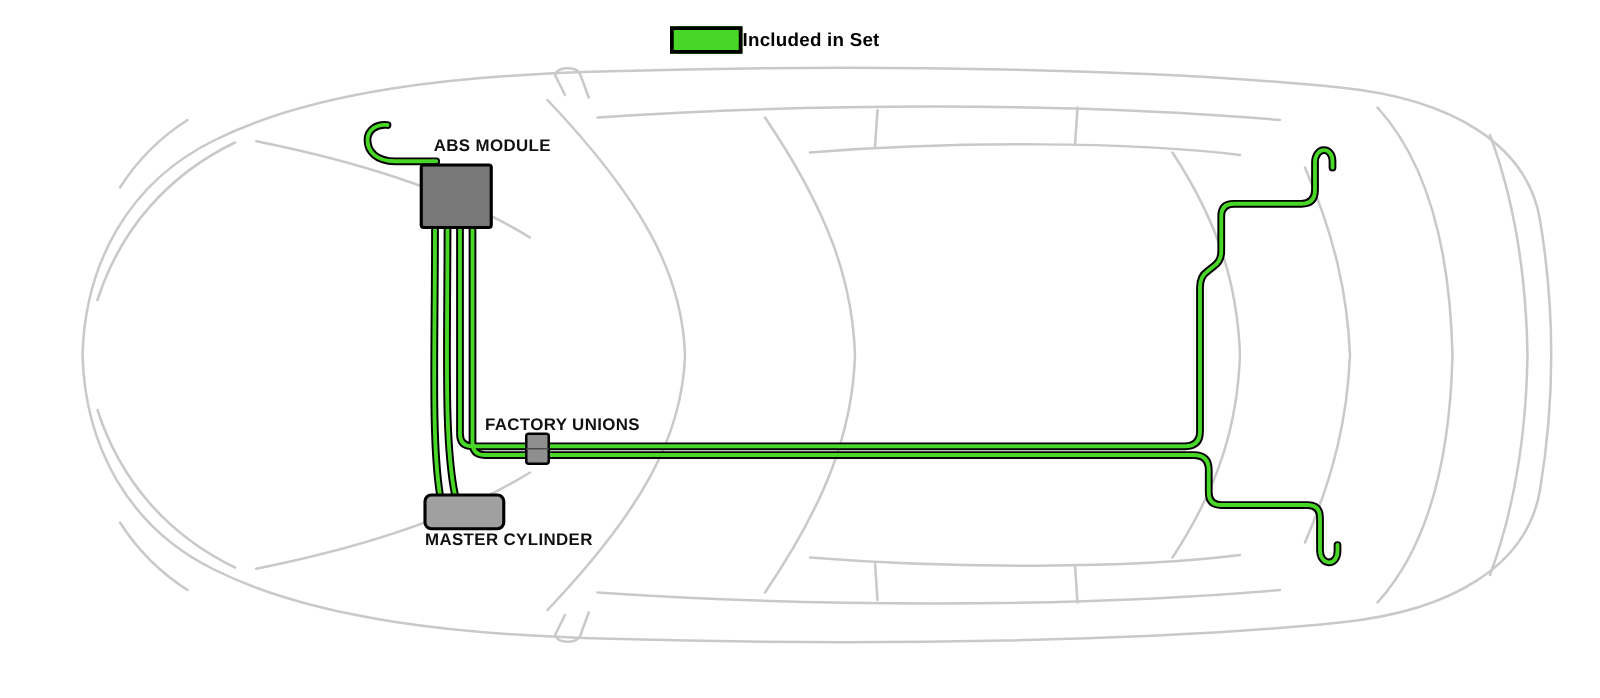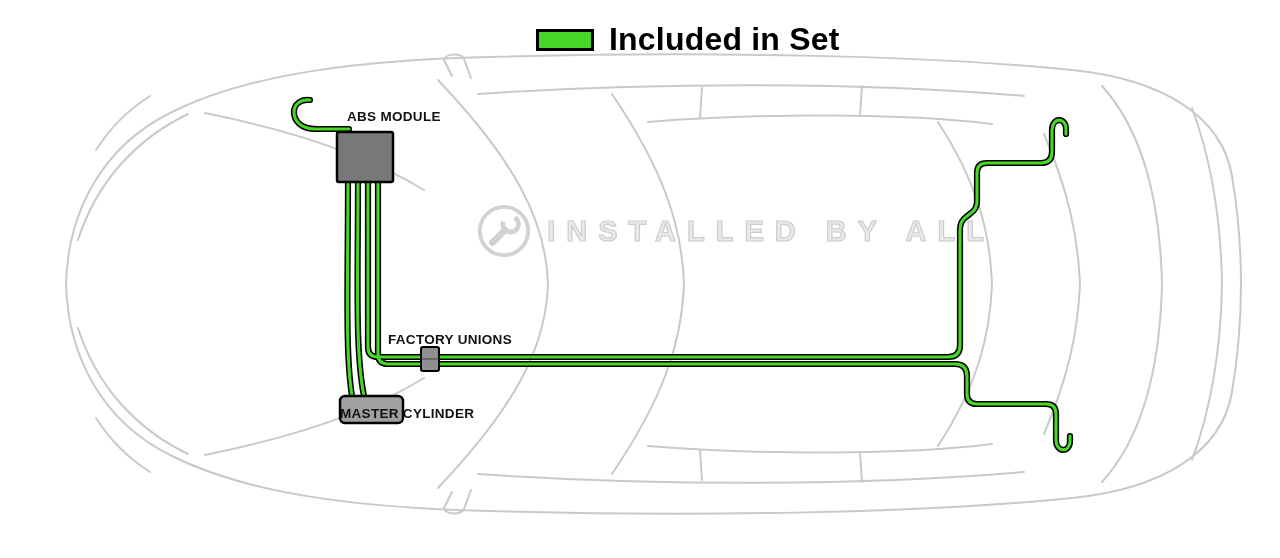--- a/index.html
+++ b/index.html
@@ -33,38 +33,37 @@
   .part-label {
     position: absolute;
     font-weight: 700;
     font-size: 13.5px;
     letter-spacing: 0.3px;
     color: var(--label-color, #111);
     white-space: nowrap;
   }
   .lbl-abs    { left: 347px; top: 109px; }
   .lbl-unions { left: 388px; top: 332px; }
-  .lbl-mc     { left: 340px; top: 406px; text-align: right; }
+  .lbl-mc     { left: 340px; top: 424px; text-align: right; }
 
   
   .legend {
     position: absolute;
     left: 536px; top: 21px;
     display: flex;
     align-items: center;
     z-index: 5;
   }
   .legend-swatch {
     width: 52px; height: 16px;
     background: var(--line-green, #48d627);
     border: 3px solid #000;
   }
   .legend-label {
-    margin-left: 15px;
-    font-size: 32px;
+    font-size: 15px;
     font-weight: 700;
     color: #000;
     letter-spacing: 0.2px;
   }
 
   
   .wm-brand {
     font-family: "DejaVu Sans", sans-serif;
     font-weight: 700;
     font-size: 110px;
@@ -128,28 +127,20 @@
 
       <path d="M 1102 86 C 1142 130 1160 200 1162 284 C 1160 368 1142 438 1102 482"></path>
       <path d="M 1192 108 C 1212 162 1221 222 1222 284 C 1221 346 1212 406 1192 460"></path>
 
       <path d="M 452 76 L 444 60 C 446 53 461 53 464 59 L 471 78"></path>
       <path d="M 452 492 L 444 508 C 446 515 461 515 464 509 L 471 490"></path>
     </g>
   </svg>
 
   <div class="watermark">
-    <div class="wm-row">
-      <svg width="58" height="58" viewBox="0 0 60 60">
-        <circle class="wrench-stroke" cx="30" cy="30" r="25" stroke-width="4"></circle>
-        <path class="wrench-stroke" d="M 18 42 L 31 29" stroke-width="7" stroke-linecap="round"></path>
-        <circle class="wrench-stroke" cx="37" cy="23" r="8" stroke-width="5" stroke-dasharray="34 14" transform="rotate(-45 37 23)"></circle>
-      </svg>
-      <div class="wm-tagline">INSTALLED BY ALL</div>
-    </div>
   </div>
 
   <svg class="lines-layer" width="1280" height="558" viewBox="0 0 1280 558">
     <defs>
       <path id="bl-hook" d="M 349 129 H 316 C 301 129 294 121 294 112 C 294 104 301 99 310 100"></path>
       <path id="bl-front-1" d="M 348 182 C 348 280 345 352 352 396 L 352 400"></path>
       <path id="bl-front-2" d="M 358 182 C 358 280 355 352 364 396 L 364 400"></path>
       <path id="bl-rear-top" d="M 368 182 V 347 Q 368 357 378 357 H 948 Q 960 357 960 345 V 230 Q 960 221 966 217 L 971 213 Q 977 209 977 201 V 173 Q 977 163 987 163 H 1041 Q 1052 163 1052 152 V 130 C 1052 117 1066 117 1066 129 V 134"></path>
       <path id="bl-rear-bottom" d="M 378 182 V 354 Q 378 364 388 364 H 955 Q 967 364 967 376 V 394 Q 967 404 977 404 H 1046 Q 1056 404 1056 414 V 440 C 1056 453 1070 453 1070 441 V 436"></path>
     </defs>

